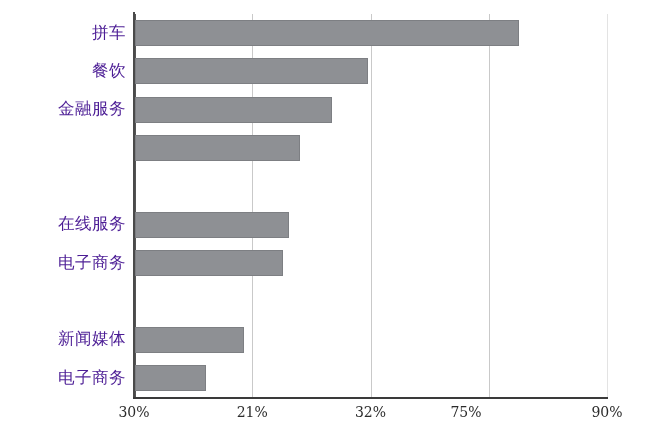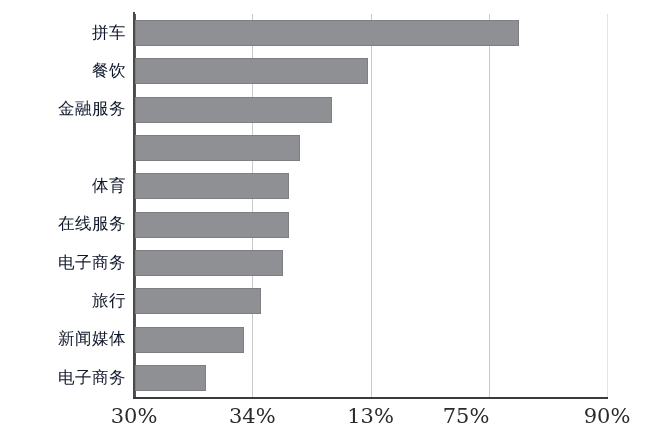--- a/index.html
+++ b/index.html
@@ -76,21 +76,21 @@
     display: flex;
     align-items: center;
   }
   .cat-label {
     position: absolute;
     left: 0;
     width: 126px;
     text-align: right;
     font-size: 16.5px;
     line-height: 1;
-    color: #0f172a;
+    color: #4c1d95;
     letter-spacing: 0.5px;
     font-family: "DejaVu Serif", "Liberation Serif", serif;
     white-space: nowrap;
   }
   .bar {
     position: absolute;
     left: 135px;
     height: 26px;
     background: #8e9094;
     border: 1px solid #7d7f83;
@@ -102,21 +102,21 @@
     position: absolute;
     left: 0;
     top: 404px;
     width: 652px;
     height: 30px;
   }
   .x-tick {
     position: absolute;
     top: 0;
     transform: translateX(-50%);
-    font-size: 21px;
+    font-size: 14px;
     color: #2b2b2b;
     font-family: "DejaVu Serif", "Liberation Serif", serif;
     white-space: nowrap;
   }
 </style>
 </head>
 <body>
 
 <div id="chart-root">
 
@@ -145,53 +145,45 @@
 
     <div class="row" style="top:52.3px;">
       <span class="cat-label">餐饮</span>
       <span class="bar" style="width: 233.347px;"></span>
     </div>
 
     <div class="row" style="top:128.9px;">
       <span class="bar" style="width: 164.762px;"></span>
     </div>
 
-    <div class="row" style="top:167.2px;">
-      <span class="cat-label">体育</span>
-      <span class="bar" style="width: 153.725px;"></span>
-    </div>
 
     <div class="row" style="top:243.8px;">
       <span class="cat-label">电子商务</span>
       <span class="bar" style="width: 148.207px;"></span>
     </div>
 
     <div class="row" style="top:205.5px;">
       <span class="cat-label">在线服务</span>
       <span class="bar" style="width: 153.725px;"></span>
     </div>
 
-    <div class="row" style="top:282.1px;">
-      <span class="cat-label">旅行</span>
-      <span class="bar" style="width: 126.133px;"></span>
-    </div>
 
     <div class="row" style="top:320.4px;">
       <span class="cat-label">新闻媒体</span>
       <span class="bar" style="width: 108.79px;"></span>
     </div>
 
     <div class="row" style="top:358.7px;">
       <span class="cat-label">电子商务</span>
       <span class="bar" style="width: 70.95px;"></span>
     </div>
 
   </div>
 
   <div id="x-tick-labels">
     <span class="x-tick" style="left:134px;">30%</span>
-    <span class="x-tick" style="left: 252.25px;">34%</span>
-    <span class="x-tick" style="left: 370.5px;">13%</span>
+    <span class="x-tick" style="left: 252.25px;">21%</span>
+    <span class="x-tick" style="left: 370.5px;">32%</span>
     <span class="x-tick" style="left: 466px;">75%</span>
     <span class="x-tick" style="left:607px;">90%</span>
   </div>
 
 </div>
 
 </body></html>

